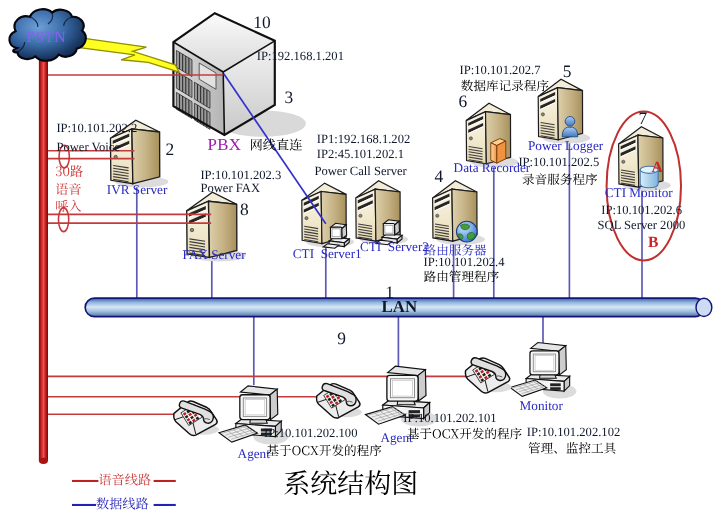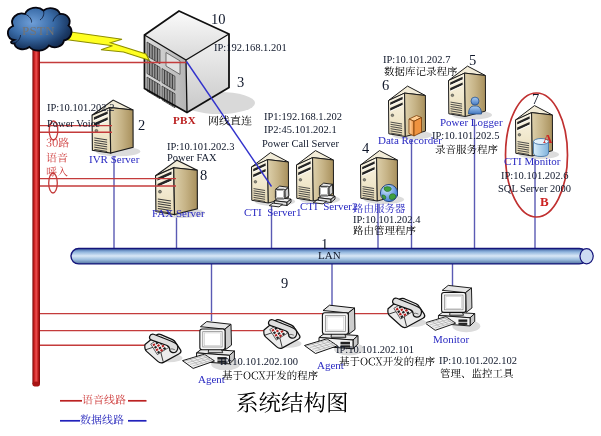--- a/index.html
+++ b/index.html
@@ -4,23 +4,23 @@
 <title>系统结构图</title>
 <style>
   html,body{margin:0;padding:0;background:#ffffff;}
   #stage{position:relative;width:601px;height:436px;background:#ffffff;overflow:hidden;
          font-family:"Liberation Serif","DejaVu Serif",serif;}
   #cv{position:absolute;left:0;top:0;}
   .t{position:absolute;line-height:1.05;white-space:pre;color:#0f172a;}
   .ip{font-size:10.5px;}
   .num{font-size:14.5px;}
   .blue{font-size:11px;color:#2a2ac2;}
-  .bigblue{font-size:11px;font-weight:bold;color:#b91c1c;letter-spacing:0.3px;}
-  .cloudtxt{font-size:13px;color:#737373;letter-spacing:0.3px;text-align:right;}
-  .lan{font-size:11px;}
+  .bigblue{font-size:14px;font-weight:normal;color:#a21caf;letter-spacing:0.3px;}
+  .cloudtxt{font-size:13px;color:#8b5cf6;letter-spacing:0.3px;text-align:right;}
+  .lan{font-size:14px;font-weight:bold;}
   .mark{font-size:13px;font-weight:bold;color:#cc2222;}
   .zh{position:absolute;overflow:visible;}
 </style>
 </head>
 <body>
 
 <div id="stage">
 
 <svg id="cv" width="601" height="436" viewBox="0 0 601 436">
 <defs>

